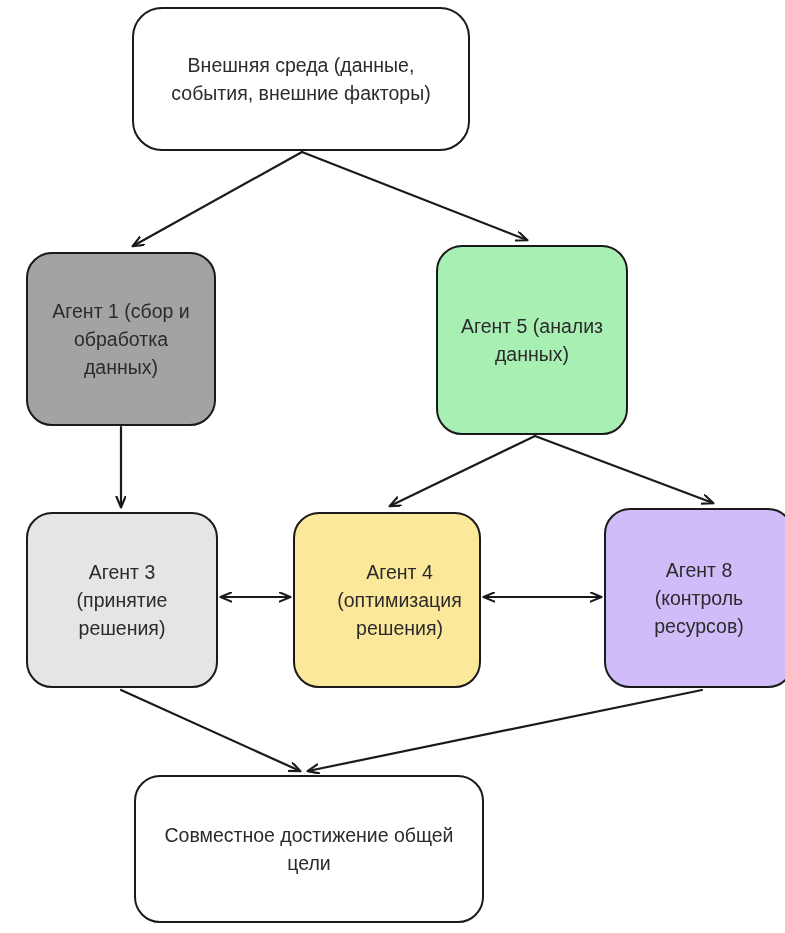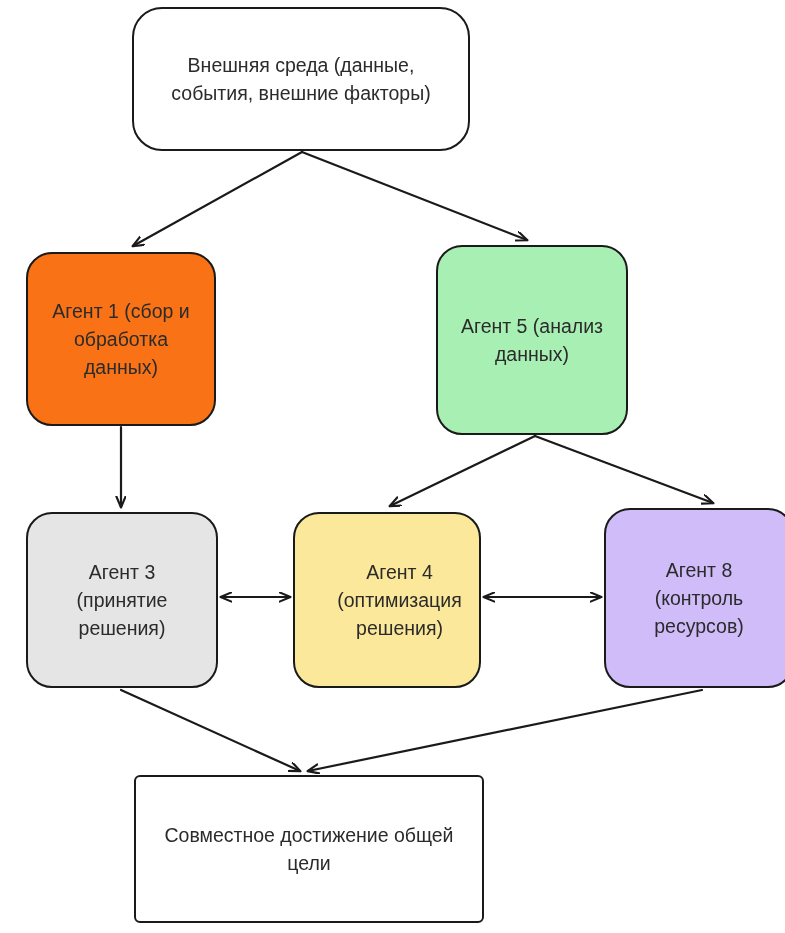--- a/index.html
+++ b/index.html
@@ -47,21 +47,21 @@
     display: block;
     white-space: pre-line;
   }
   
   #node-environment { left: 116px; top: 7px;  width: 338px; height: 144px; border-radius: 30px; }
   #node-agent1      { left: 10px;  top: 252px; width: 190px; height: 174px; }
   #node-agent2      { left: 420px; top: 245px; width: 192px; height: 190px; }
   #node-agent3      { left: 10px;  top: 512px; width: 192px; height: 176px; }
   #node-agent4      { left: 277px; top: 512px; width: 188px; height: 176px; }
   #node-agent5      { left: 588px; top: 508px; width: 190px; height: 180px; }
-  #node-goal        { left: 118px; top: 775px; width: 350px; height: 148px; border-radius: 6px; }
+  #node-goal        { left: 118px; top: 775px; width: 350px; height: 148px; border-radius: 26px; }
 </style>
 </head>
 <body>
 
 <div id="diagram" style="background: rgb(255, 255, 255);">
 
   <svg id="edges" viewBox="0 0 785 933" xmlns="http://www.w3.org/2000/svg">
     <defs>
       <marker id="arrowhead" markerWidth="14" markerHeight="14" refX="11" refY="5" orient="auto" markerUnits="userSpaceOnUse">
         <path d="M 0.5 0.4 L 11.5 5 L 0.5 9.6" fill="none" stroke="#1a1a1a" stroke-width="2.1" stroke-linecap="round" stroke-linejoin="round"></path>
@@ -86,21 +86,21 @@
       <line x1="105" y1="690" x2="284" y2="771" marker-end="url(#arrowhead)"></line>
       <line x1="686" y1="690" x2="292" y2="771" marker-end="url(#arrowhead)"></line>
     </g>
   </svg>
 
   <div class="node" id="node-environment" style="background: rgb(255, 255, 255); border-color: rgb(26, 26, 26); color: rgb(43, 43, 43);">
     <span class="node-label">Внешняя среда (данные,
 события, внешние факторы)</span>
   </div>
 
-  <div class="node" id="node-agent1" style="background: #f97316; border-color: rgb(26, 26, 26); color: rgb(43, 43, 43);">
+  <div class="node" id="node-agent1" style="background: #a3a3a3; border-color: rgb(26, 26, 26); color: rgb(43, 43, 43);">
     <span class="node-label">Агент 1 (сбор и
 обработка
 данных)</span>
   </div>
 
   <div class="node" id="node-agent2" style="background: rgb(168, 239, 180); border-color: rgb(26, 26, 26); color: rgb(43, 43, 43);">
     <span class="node-label">Агент 5 (анализ
 данных)</span>
   </div>
 

